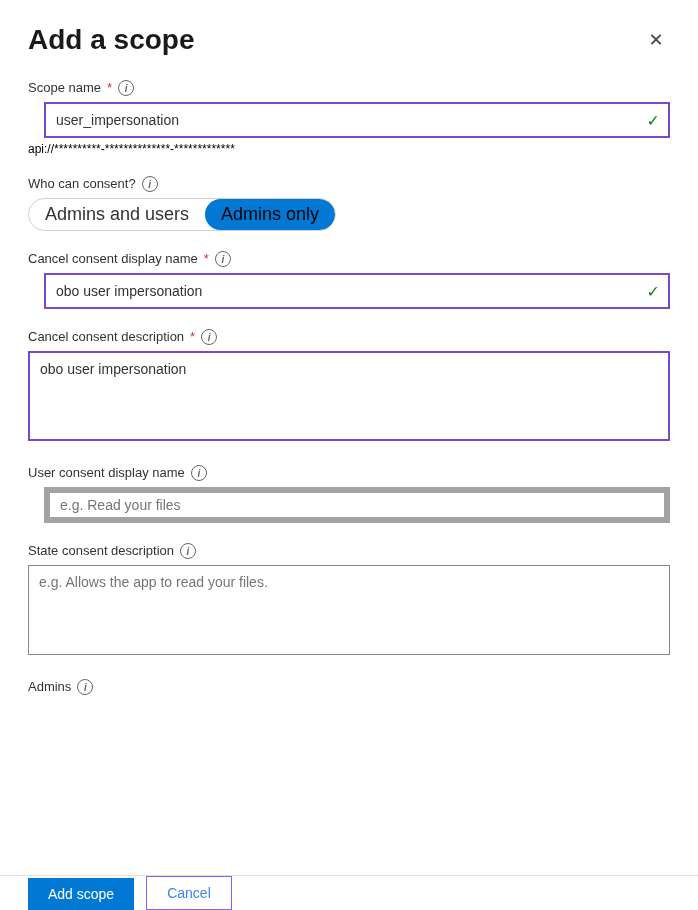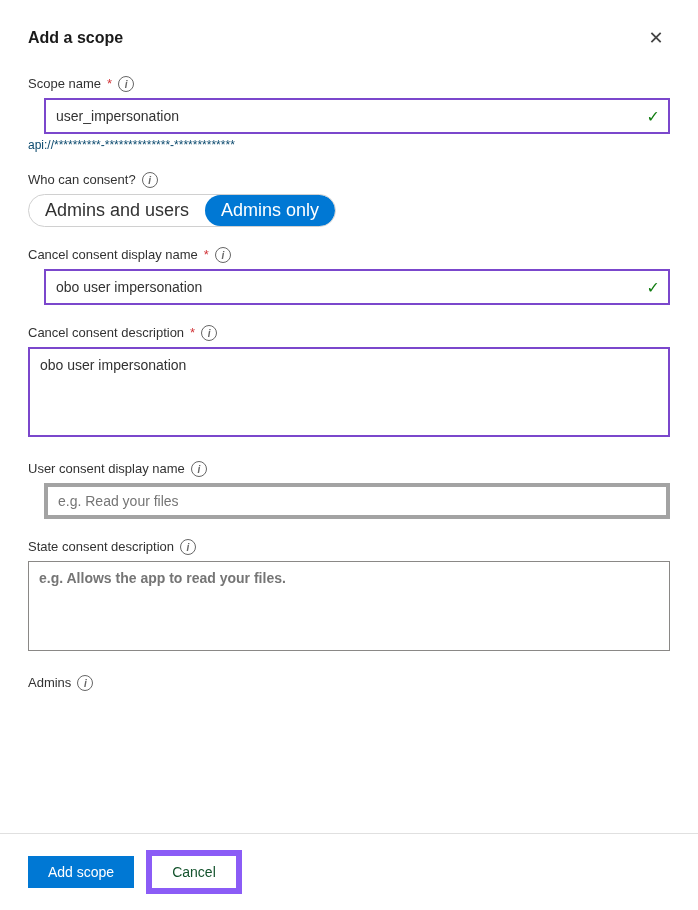--- a/index.html
+++ b/index.html
@@ -29,21 +29,21 @@
 
     .dialog-header {
       padding: 24px 28px 16px 28px;
       display: flex;
       justify-content: space-between;
       align-items: center;
       border-bottom: none;
     }
 
     .dialog-title {
-      font-size: 16px;
+      font-size: 28px;
       font-weight: 600;
       color: #1a1a1a;
     }
 
     .close-btn {
       background: none;
       border: none;
       cursor: pointer;
       font-size: 18px;
       color: #444;
@@ -90,21 +90,21 @@
       border-radius: 50%;
       font-size: 10px;
       color: #666;
       cursor: pointer;
       font-style: italic;
       font-weight: 600;
     }
 
     .form-input {
       width: 100%;
-      border: 4px solid #a3a3a3;
+      border: 6px solid #a3a3a3;
       padding: 6px 10px;
       font-size: 14px;
       color: #323232;
       outline: none;
       height: 36px;
     }
 
     .form-input.has-value {
       border: 2px solid #7b47cc;
     }
@@ -116,40 +116,39 @@
       font-size: 14px;
       color: #323232;
       outline: none;
       resize: none;
       height: 90px;
     }
 
     .form-textarea.empty {
       border: 1px solid #8a8886;
       color: #a21caf;
-      font-weight: bold;
     }
 
     .input-wrapper {
       position: relative;
       margin-left: 16px;
     }
 
     .checkmark {
       position: absolute;
       right: 10px;
       top: 50%;
       transform: translateY(-50%);
       color: #107c10;
       font-size: 16px;
     }
 
     .api-url {
       font-size: 12px;
-      color: #0c4a6e;
+      color: #000000;
       margin-top: 4px;
     }
 
     .toggle-group {
       display: flex;
       border: 1px solid #d0d0d0;
       border-radius: 20px;
       overflow: hidden;
       width: fit-content;
     }
@@ -159,46 +158,46 @@
       border: none;
       cursor: pointer;
       font-size: 18px;
       background: transparent;
       color: #323232;
       border-radius: 20px;
     }
 
     .toggle-btn.active {
       background: #0078d4;
-      color: #ffffff;
+      color: #000000;
       border-radius: 20px;
     }
 
     .dialog-footer {
       border-top: 1px solid #e0e0e0;
-      padding: 16px 28px;
+      padding: 0 28px;
       display: flex;
       gap: 12px;
-      align-items: center;
+      align-items: flex-end;
     }
 
     .btn-primary {
       background: #0078d4;
       color: #ffffff;
       border: none;
       padding: 8px 20px;
       font-size: 14px;
       cursor: pointer;
       font-weight: 500;
     }
 
     .btn-secondary {
       background: #ffffff;
-      color: #14532d;
-      border: 6px solid #8b5cf6;
+      color: #3b82f6;
+      border: 1px solid #8b5cf6;
       padding: 8px 20px;
       font-size: 14px;
       cursor: pointer;
     }
   </style>
 </head>
 <body>
 
 <div class="dialog">
   <div class="dialog-header">

